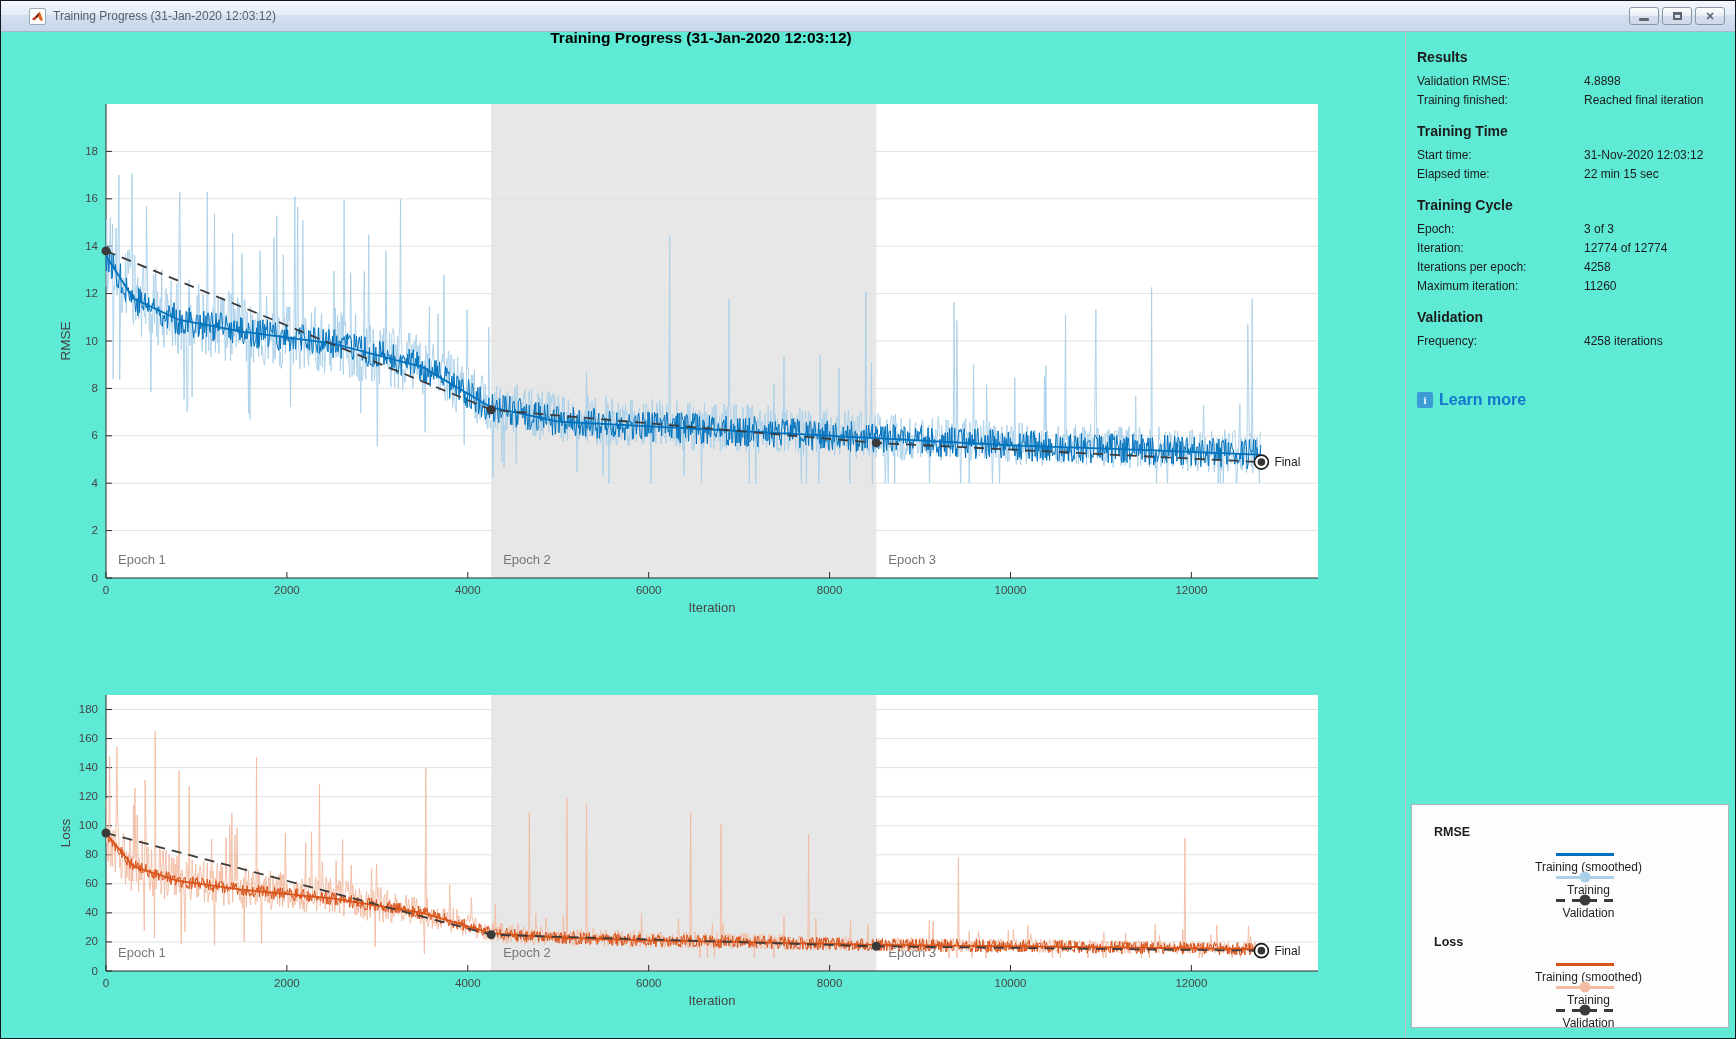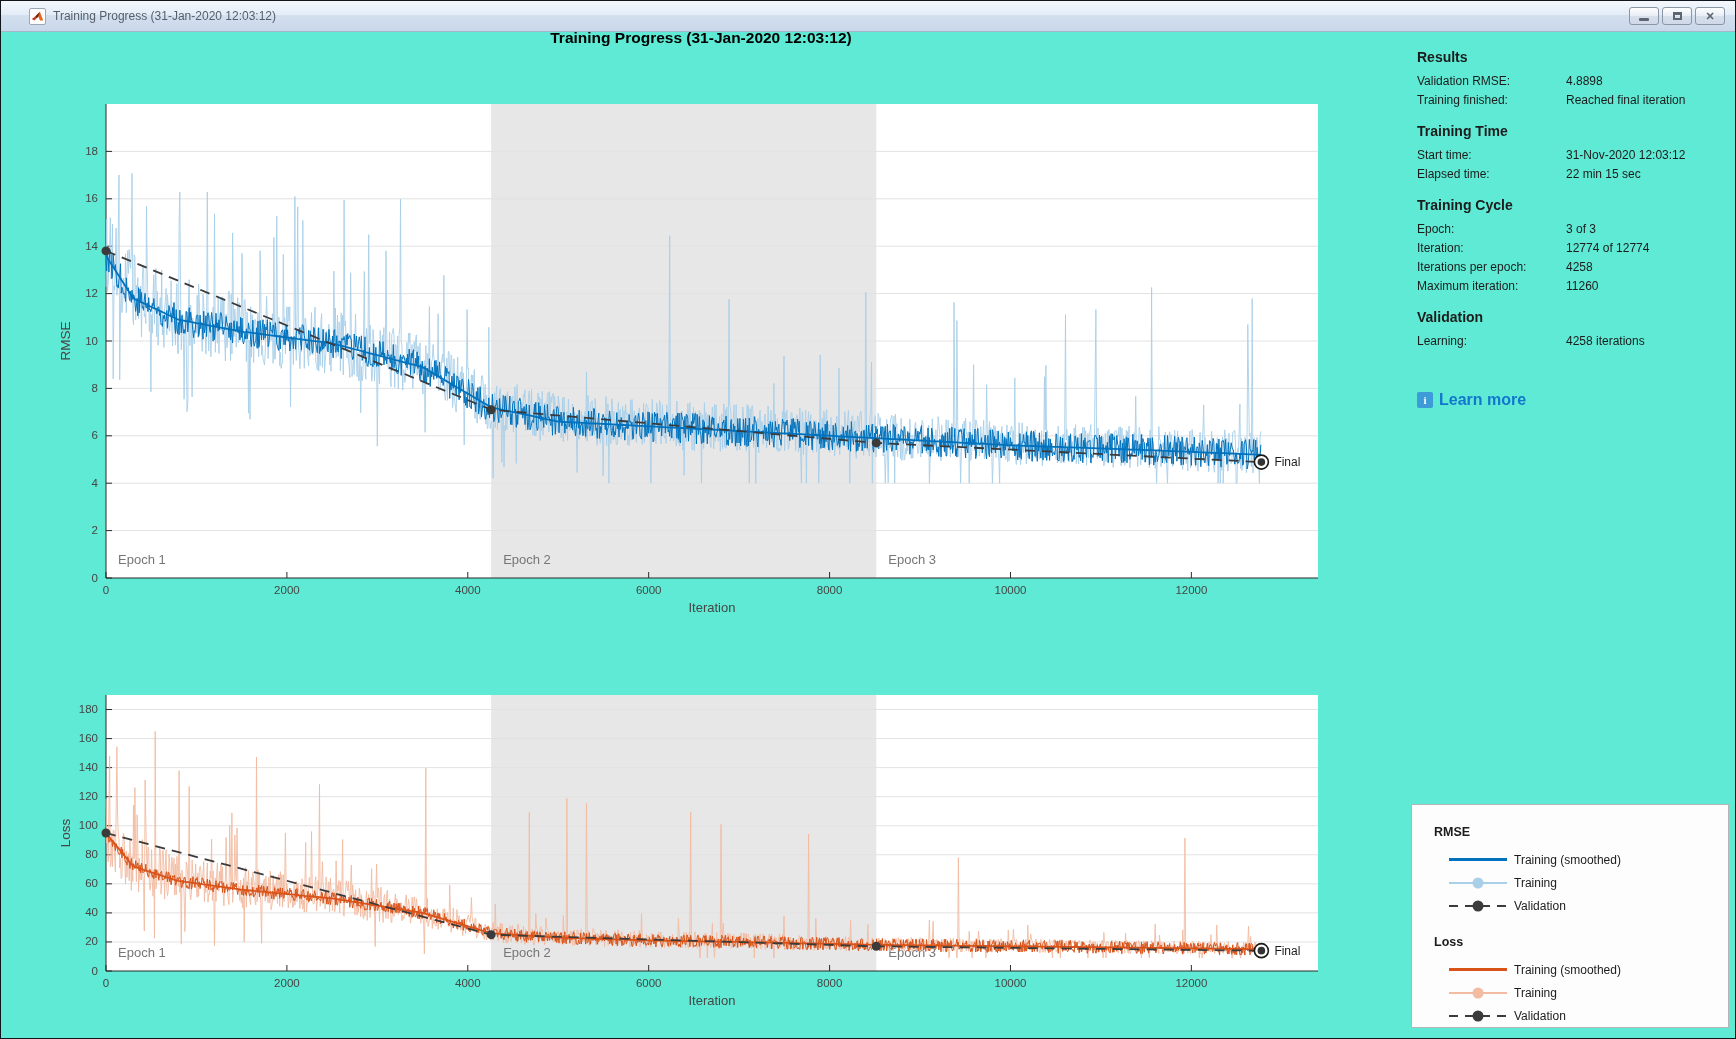--- a/index.html
+++ b/index.html
@@ -26,34 +26,34 @@
   
   svg.chart { position:absolute; left:55px; }
   #chart-rmse { top:85px; }
   #chart-loss { top:676px; }
   
   .divider { position:absolute; left:1404px; top:31px; bottom:0; width:1px; background:#bdbdbd; }
   .sidebar { position:absolute; left:1405px; top:31px; width:330px; bottom:0;
     padding:17px 12px 0 11px; font-size:12px; color:#1c1c1c; }
   .side-section { margin-bottom:13px; }
   .side-heading { font-weight:bold; margin-bottom:7px; font-size:14px; }
-  .side-row { display:flex; line-height:19px; }
+  .side-row { display:flex; line-height:19px;gap:18px; }
   .side-label { width:149px; }
   .side-value { flex:1; }
   .learn-more { margin-top:40px; display:flex; align-items:center; gap:6px; cursor:pointer; }
   .info-icon { width:16px; height:16px; background:#3d9bd8; color:#fff; border-radius:2px;
     font-size:11px; font-weight:bold; font-family:"Liberation Serif", serif;
     display:flex; align-items:center; justify-content:center; }
   .learn-more-text { color:#1277cc; font-weight:bold; font-size:16px; }
   
   .legend-box { position:absolute; left:1410px; top:803px; width:318px; height:224px;
     background:#fdfdfd; border:1px solid #b5b5b5; padding:20px 0 0 22px; }
   .legend-title { font-weight:bold; font-size:12.5px; color:#1c1c1c; margin-bottom:9px; }
   .legend-group + .legend-group { margin-top:18px; }
-  .legend-row { display:flex; align-items:center; height:23px; padding-left:15px; }
+  .legend-row { display:flex; align-items:center; height:23px; padding-left:15px;flex-direction:column; }
   .legend-sample { position:relative; width:58px; height:12px; margin-right:7px; flex:none; }
   .legend-sample .line { position:absolute; left:0; right:0; top:5px; height:2.5px; }
   .legend-sample .line.thick { height:3px; top:4.5px; }
   .legend-sample .dot { position:absolute; left:50%; top:50%; width:11px; height:11px;
     border-radius:50%; transform:translate(-50%,-50%); }
   .legend-label { font-size:12px; color:#1c1c1c; }
 </style>
 </head>
 <body>
 
@@ -256,21 +256,21 @@
         </div>
       <div class="side-row">
         <span class="side-label">Maximum iteration:</span>
         <span class="side-value">11260</span>
         </div>
     </div>
 
     <div class="side-section">
       <div class="side-heading">Validation</div>
       <div class="side-row">
-        <span class="side-label">Learning:</span>
+        <span class="side-label">Frequency:</span>
         <span class="side-value">4258 iterations</span>
         </div>
     </div>
 
 
     <div class="learn-more">
       <span class="info-icon">i</span>
       <span class="learn-more-text">Learn more</span>
     </div>
   </div>

